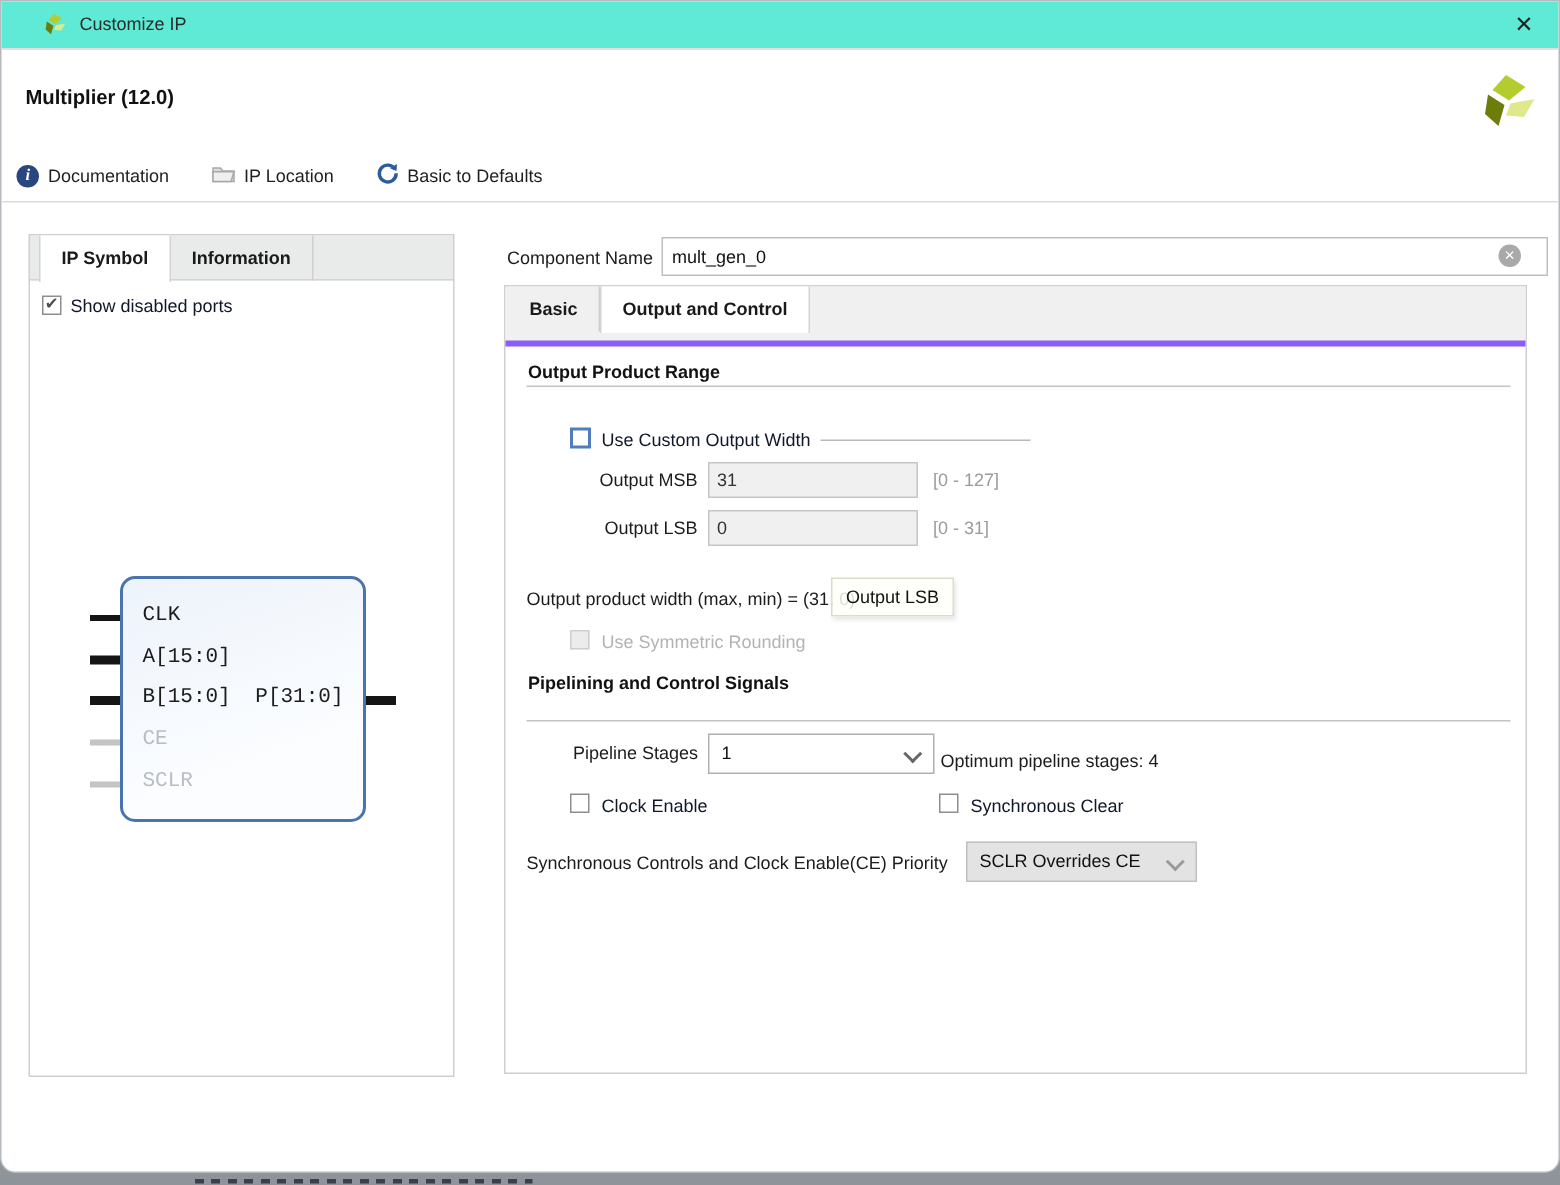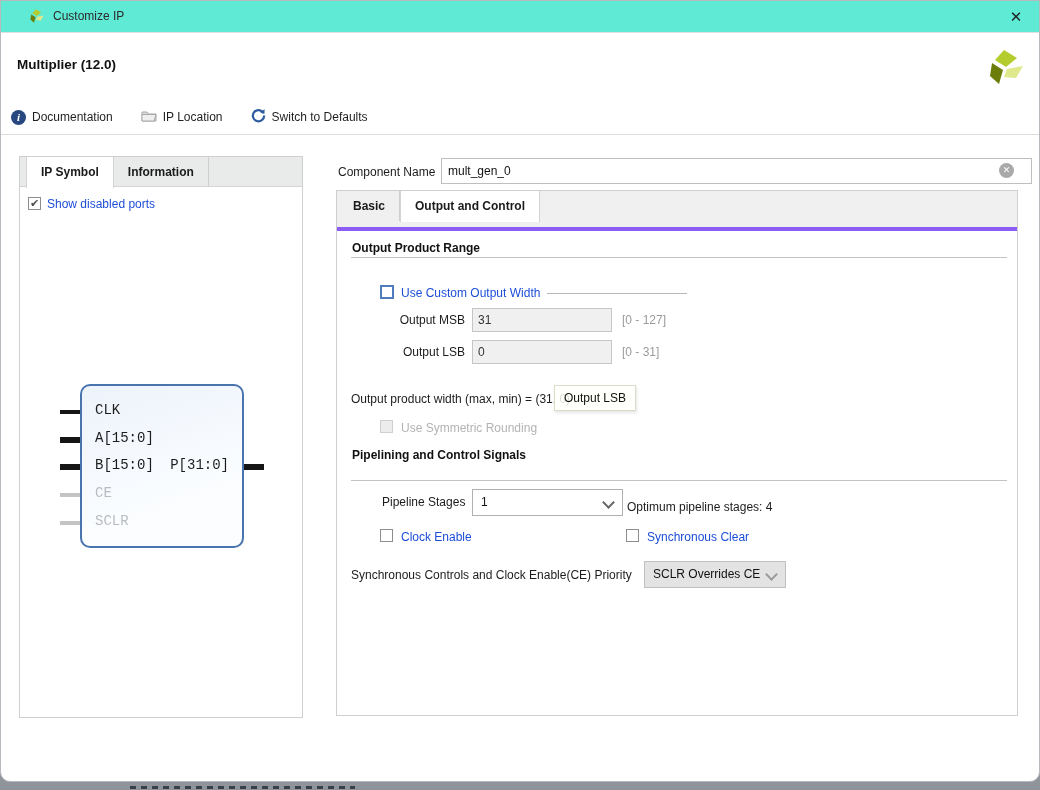--- a/index.html
+++ b/index.html
@@ -26,21 +26,21 @@
   .left-panel{position:absolute;left:18px;top:155px;width:282px;height:560px;border:1px solid #cfcfcf;background:#fff;}
   .tabstrip{position:absolute;left:0;top:0;width:100%;height:30px;background:#e9eaea;border-bottom:1px solid #d4d4d4;box-sizing:border-box;}
   .tab{display:inline-block;height:30px;line-height:30px;padding:0 14px;font-size:12px;font-weight:bold;color:#1a1a1a;
        cursor:pointer;vertical-align:top;box-sizing:border-box;}
   .tab.active{background:#fff;border-right:1px solid #d4d4d4;border-left:1px solid #d4d4d4;height:31px;}
   .tab.inactive{border-right:1px solid #cfcfcf;background:transparent;}
   .ckbox{display:inline-block;width:13px;height:13px;border:1px solid #8d8d8d;background:#fff;box-sizing:border-box;
          text-align:center;line-height:11px;font-size:11px;color:#4d4d4d;}
   .ckbox.blue{border:2px solid #4f7dbd;width:14px;height:14px;}
   .ckbox.disabled{background:#ececec;border-color:#cfcfcf;}
-  .lbl{font-size:12px;color:#1d4ed8;}
+  .lbl{font-size:12px;color:#0f172a;}
   .lbl.gray{color:#b3b3b3;}
   
   .sym-box{position:absolute;left:60px;top:227px;width:164px;height:164px;border:2px solid #4a74ae;border-radius:10px;
            background:linear-gradient(160deg,#edf3fb 0%,#fbfdff 70%);box-sizing:border-box;}
   .port-lbl{position:absolute;font-size:14px;color:#1c1c1c;font-family:Liberation Mono, monospace;}
   .port-lbl.dis{color:#b9bcc0;}
   .stub{position:absolute;background:#151515;}
   .stub.dis{background:#c4c4c4;}
   
   .comp-lbl{position:absolute;left:337px;top:164px;font-size:12px;color:#1c1c1c;}
@@ -115,21 +115,21 @@
         </span>
         <span>IP Location</span>
       </div>
       <div class="tb-item">
         <span>
           <svg width="15" height="15" viewBox="0 0 16 16">
             <path d="M13.2 5.2 A6 6 0 1 0 14 8" fill="none" stroke="#2d5b9e" stroke-width="2.4"></path>
             <path d="M14.6 1.4 L14.2 6.4 L9.6 4.4 Z" fill="#2d5b9e"></path>
           </svg>
         </span>
-        <span>Switch to Defaults</span>
+        <span>Basic to Defaults</span>
       </div>
     </div>
     <div class="sep-line"></div>
 
     <div class="left-panel">
       <div class="tabstrip">
         <span style="display:inline-block;width:6px;"></span><span class="tab active">IP Symbol</span><span class="tab inactive">Information</span>
       </div>
       <span class="ckbox" style="position:absolute;left:8px;top:40px;">✔</span>
       <span class="lbl" style="position:absolute;left:27px;top:40px;">Show disabled ports</span>
@@ -190,21 +190,21 @@
         <span class="chev"></span>
       </div>
       <span class="txt" style="left:290px;top:309px;">Optimum pipeline stages: 4</span>
 
       <span class="ckbox" style="position:absolute;left:43px;top:338px;"></span>
       <span class="lbl" style="position:absolute;left:64px;top:339px;">Clock Enable</span>
       <span class="ckbox" style="position:absolute;left:289px;top:338px;"></span>
       <span class="lbl" style="position:absolute;left:310px;top:339px;">Synchronous Clear</span>
 
       <span class="txt" style="left:14px;top:377px;">Synchronous Controls and Clock Enable(CE) Priority</span>
-      <div class="select disabled" style="left:307px;top:370px;width:142px;">
+      <div class="select disabled" style="left:307px;top:370px;width:154px;">
         <span>SCLR Overrides CE</span>
         <span class="chev dim"></span>
       </div>
     </div>
 
 
   </div>
 </div>
 
 </body></html>

